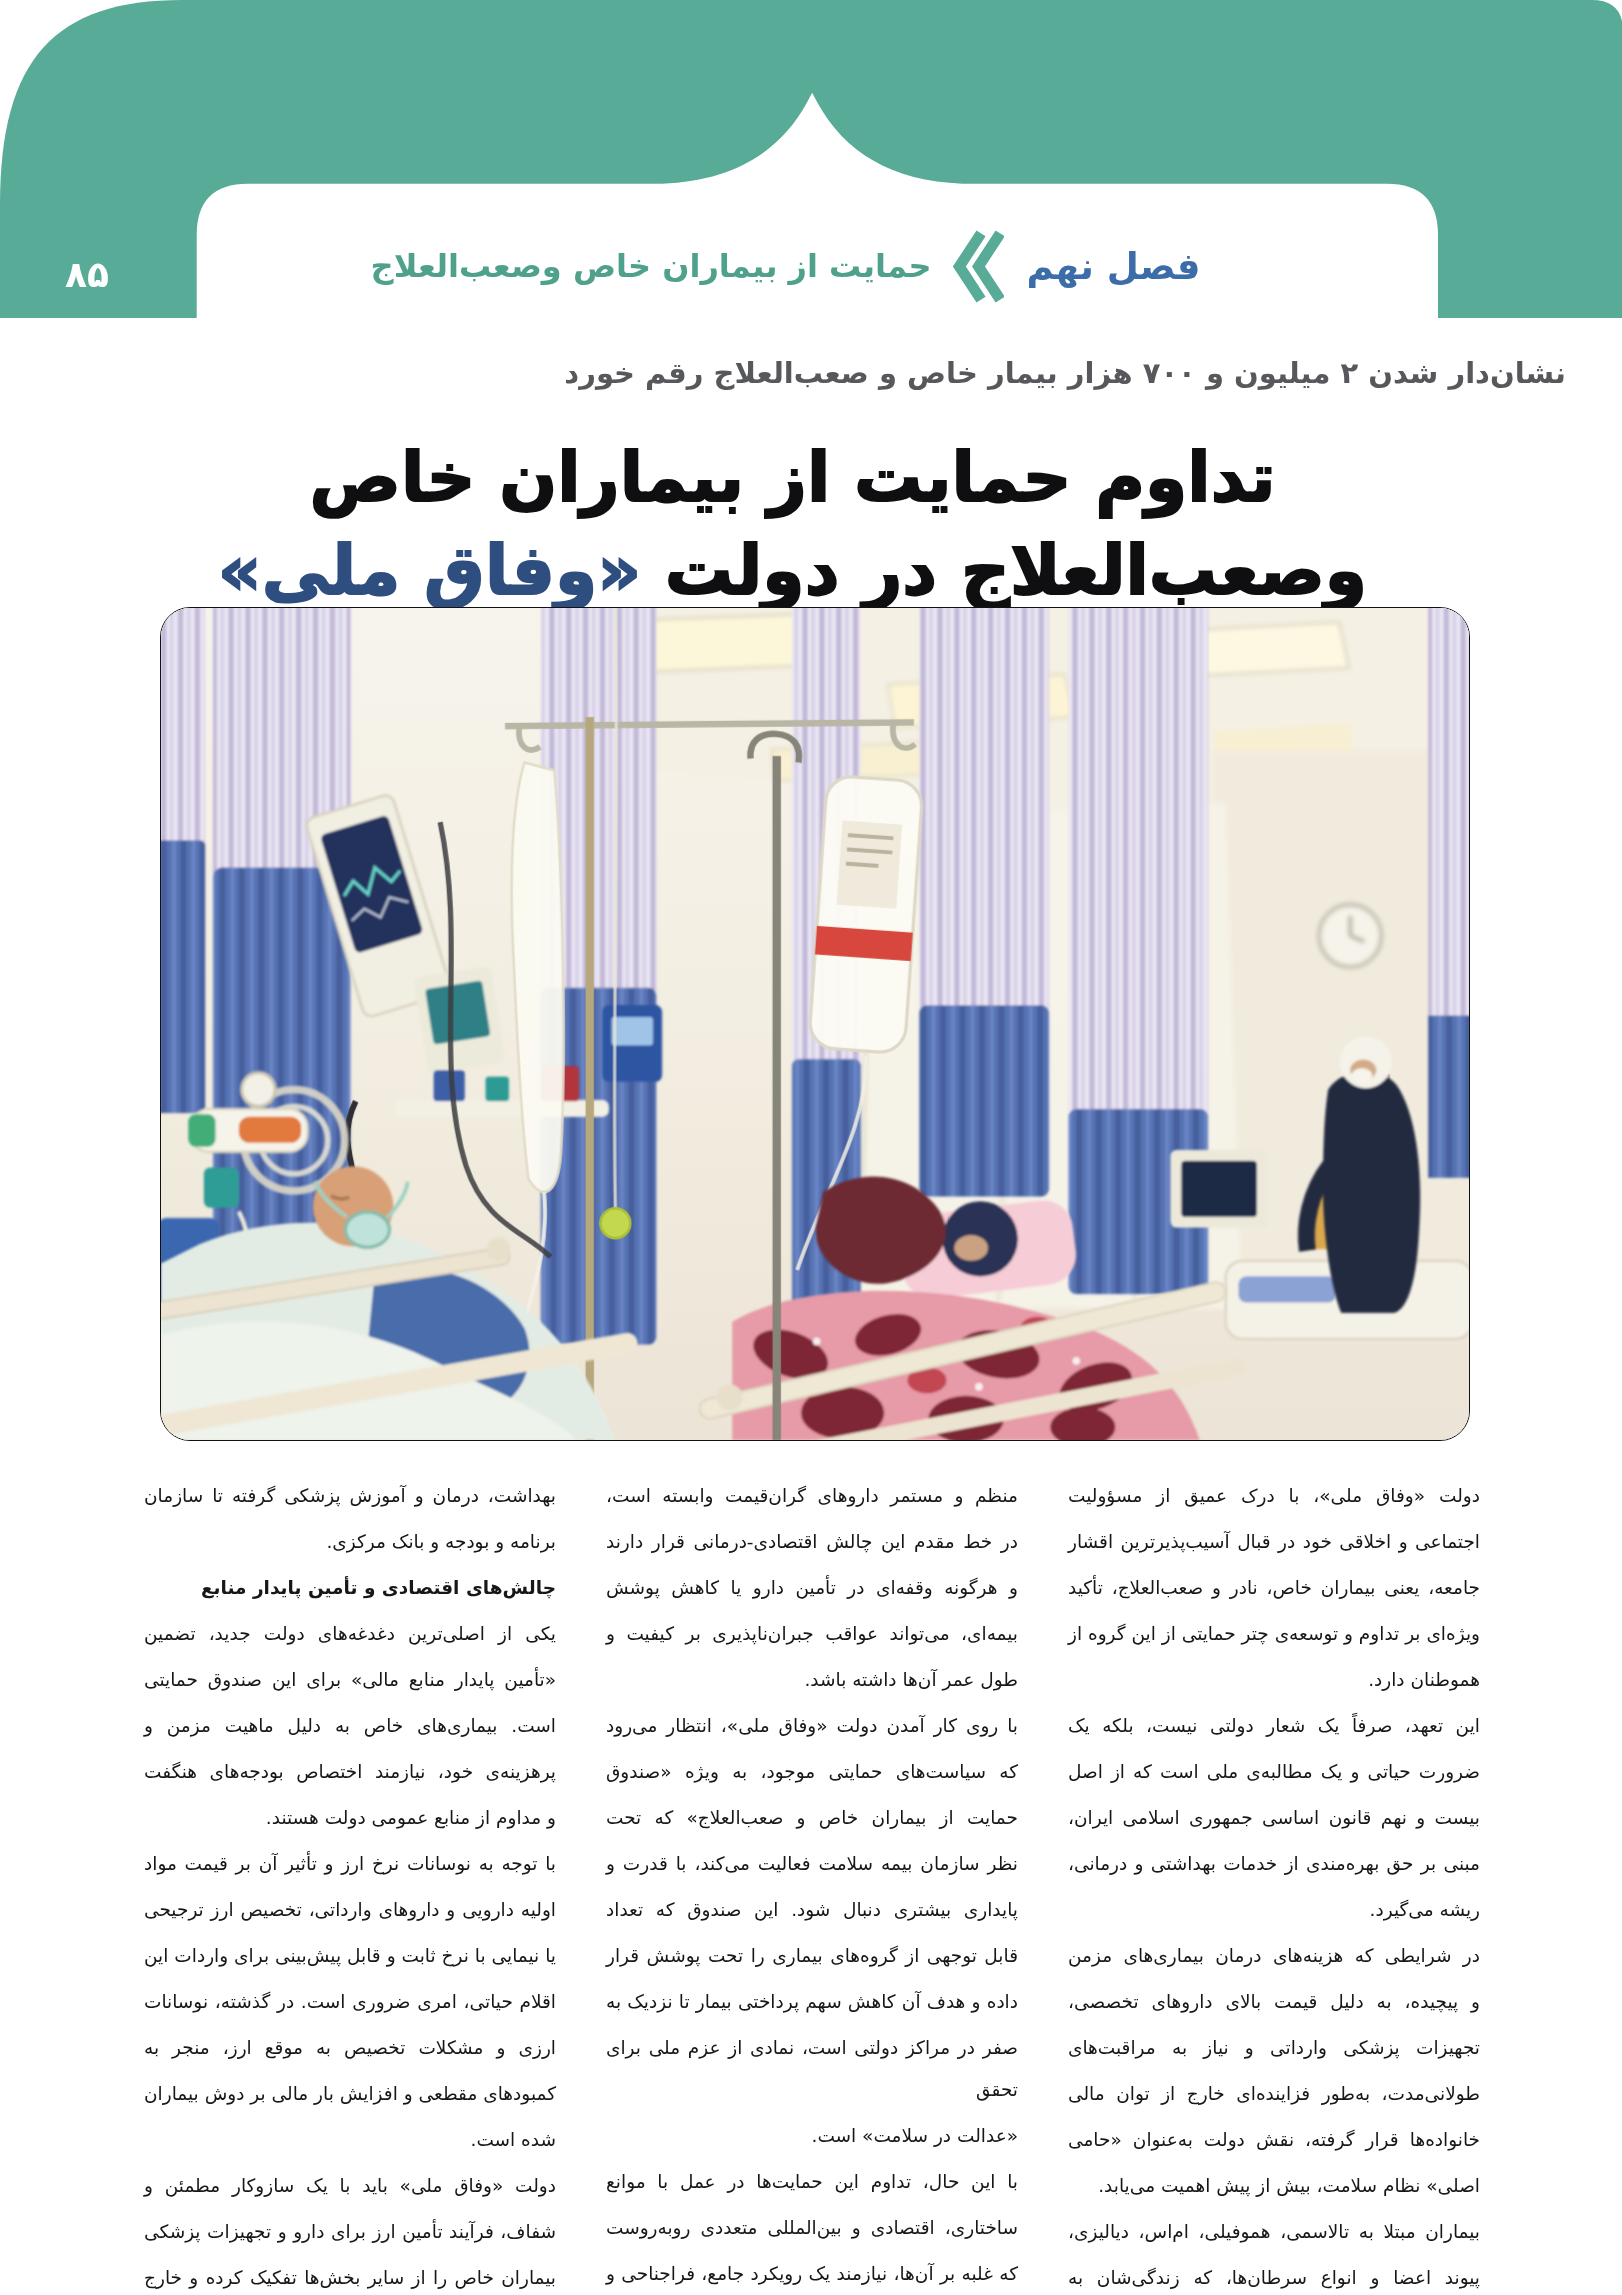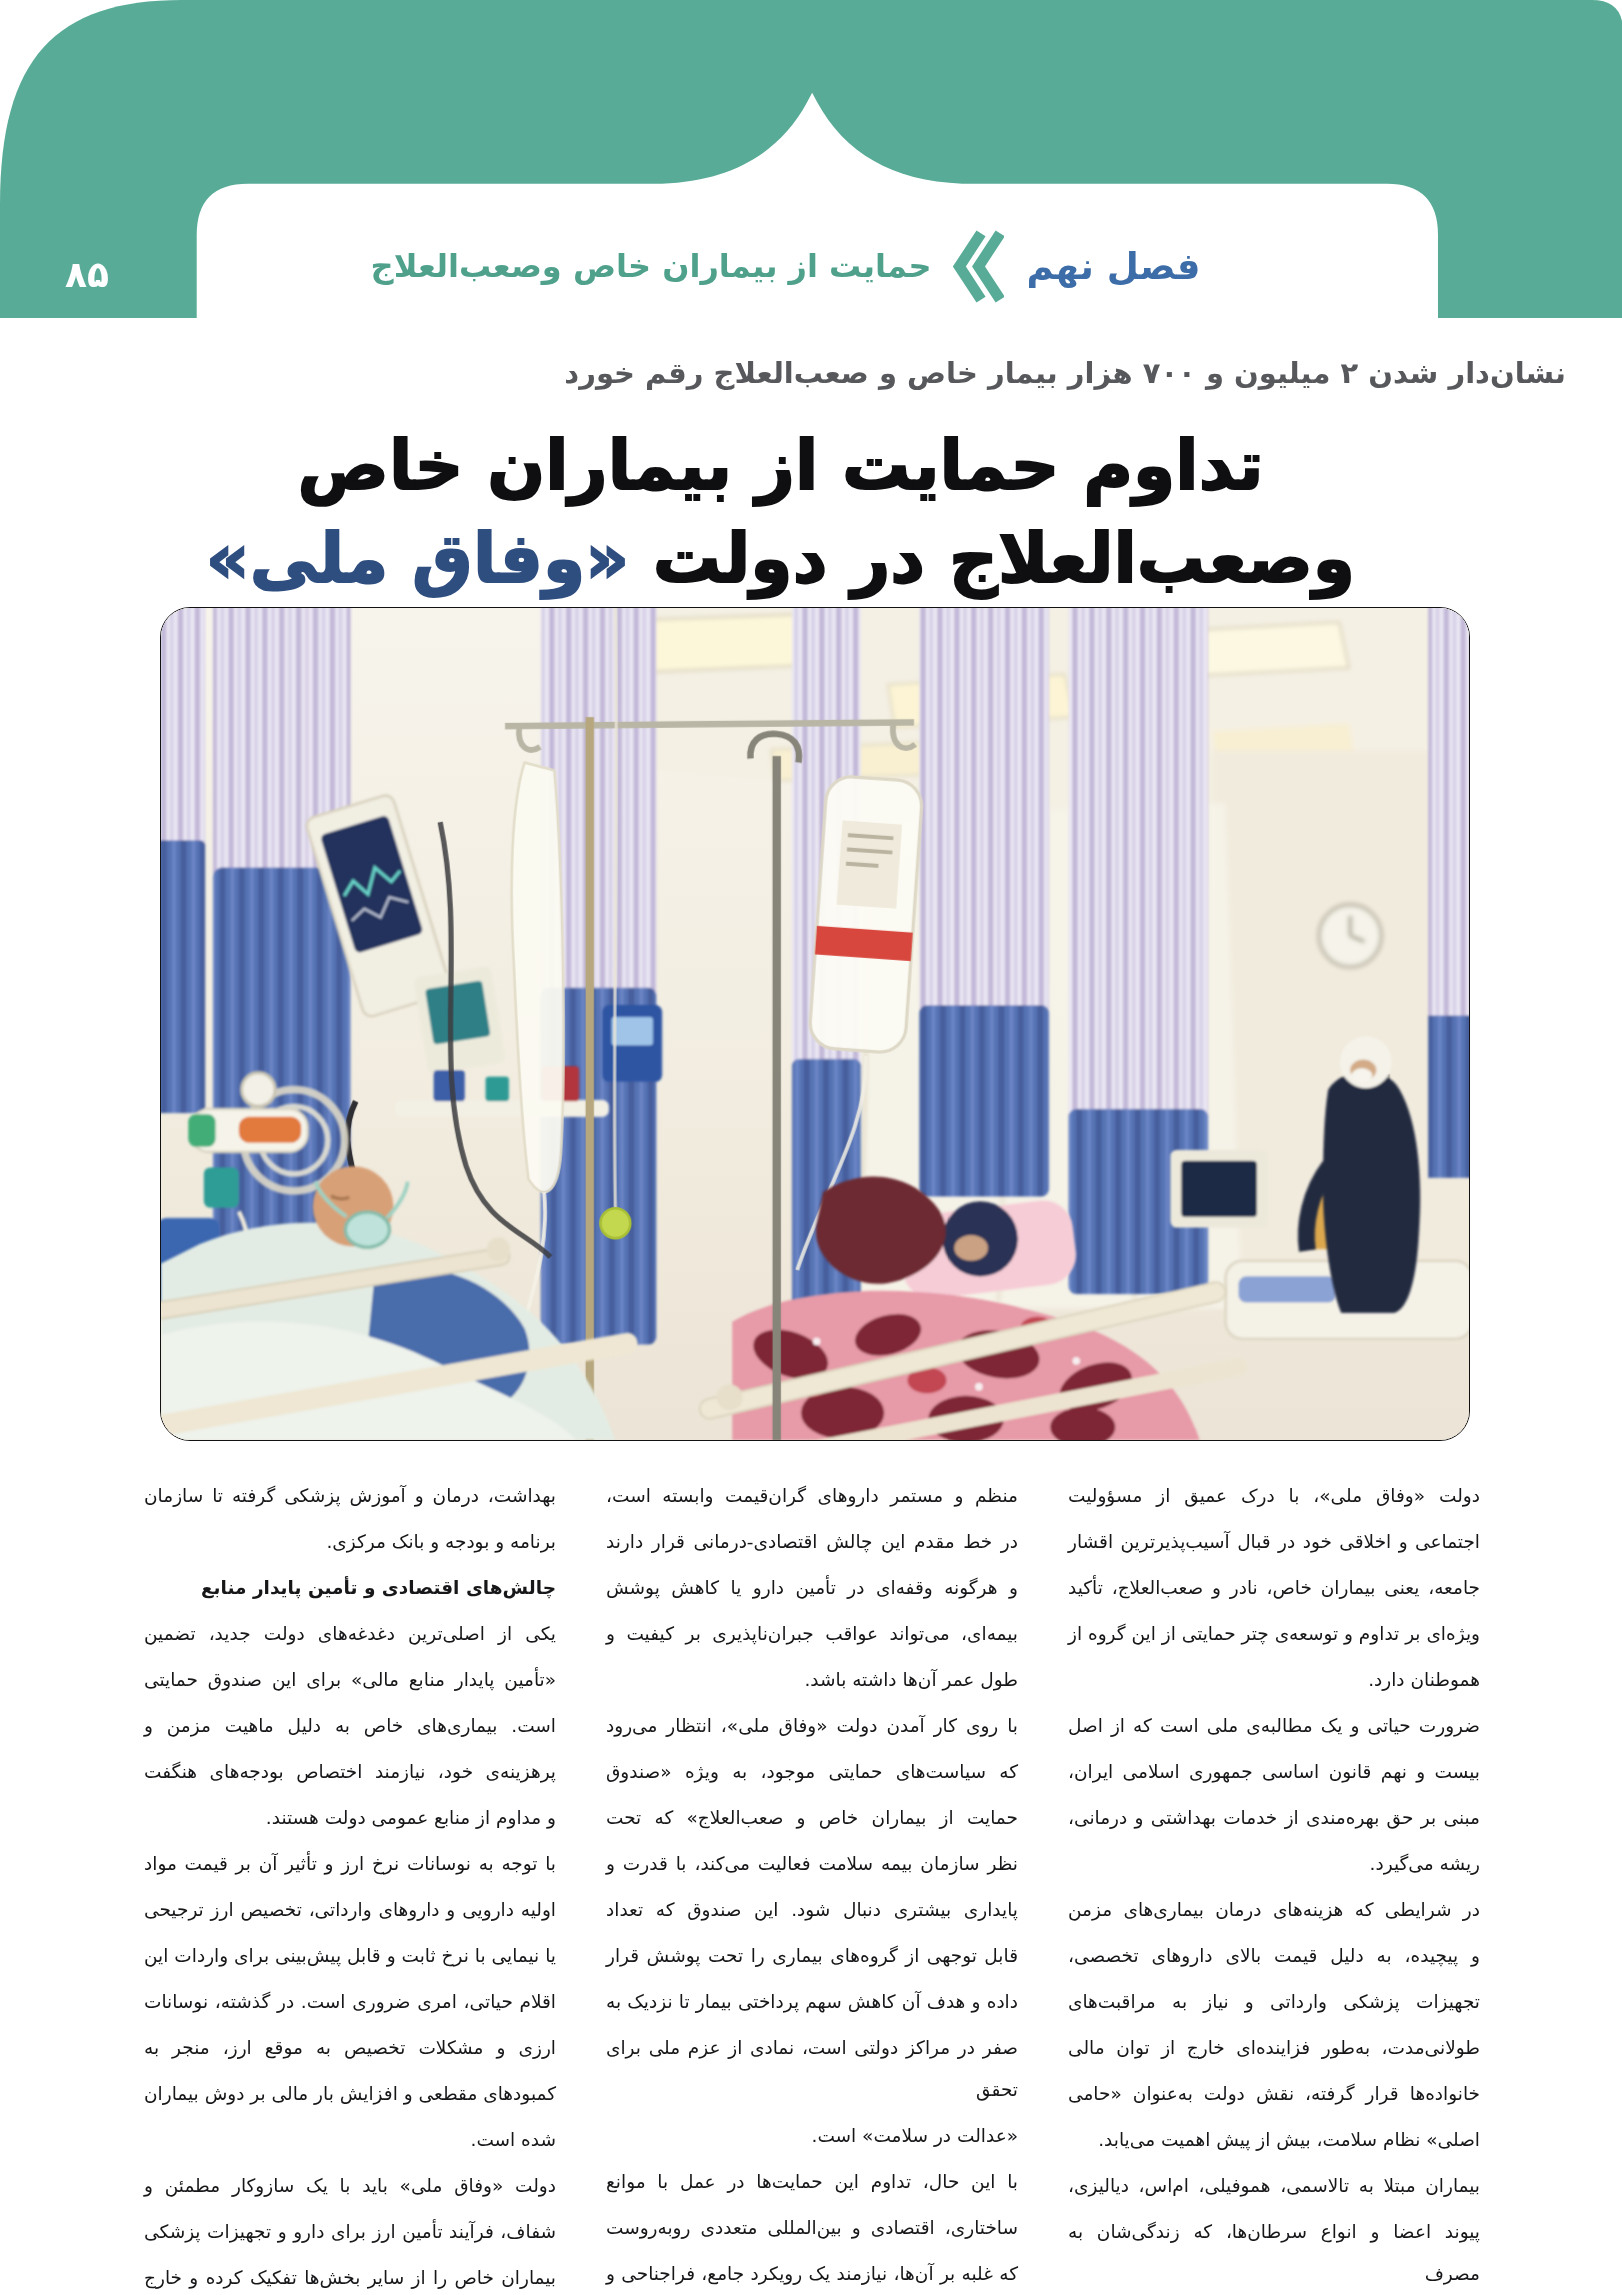--- a/index.html
+++ b/index.html
@@ -13,21 +13,21 @@
   .chapter-row{position:absolute;top:206px;left:0;width:1623px;height:120px;
                display:flex;justify-content:center;align-items:center;gap:22px;
                transform:translateX(-26px);}
   .chapter-title{font-size:32px;font-weight:bold;letter-spacing:0;direction:rtl;}
   .chev-icon{width:51px;height:79px;flex:0 0 auto;}
   .chapter-label{font-size:37px;font-weight:bold;direction:rtl;}
 
   
   .kicker{position:absolute;top:356px;left:0;width:1566px;text-align:right;direction:rtl;
           font-size:29px;font-weight:bold;}
-  .headline{position:absolute;left:0;width:1561px;margin:0;text-align:center;direction:rtl;
+  .headline{position:absolute;left:0;width:1561px;margin:12px;text-align:center;direction:rtl;
             font-size:68px;font-weight:bold;line-height:1.32;}
   .headline.l1{top:421px;-webkit-text-stroke:1.9px #0f0f12;}
   .headline.l2{top:514px;-webkit-text-stroke:1.9px #0f0f12;}
   .headline .hl{-webkit-text-stroke:1.9px #2f4e80;}
 
   
   .photo{position:absolute;left:160px;top:607px;width:1308px;height:832px;margin:0;
          border:1.9px solid #121212;border-radius:30px;overflow:hidden;background:#f3efe4;}
   .photo svg{display:block;width:100%;height:100%;}
 
@@ -248,20 +248,21 @@
     </svg>
   </figure>
 
   <section class="columns" dir="rtl">
     <article class="col">
         <p class="line">دولت «وفاق ملی»، با درک عمیق از مسؤولیت</p>
         <p class="line">اجتماعی و اخلاقی خود در قبال آسیب‌پذیرترین اقشار</p>
         <p class="line">جامعه، یعنی بیماران خاص، نادر و صعب‌العلاج، تأکید</p>
         <p class="line">ویژه‌ای بر تداوم و توسعه‌ی چتر حمایتی از این گروه از</p>
         <p class="line end">هموطنان دارد.</p>
+        <p class="line">این تعهد، صرفاً یک شعار دولتی نیست، بلکه یک</p>
         <p class="line">ضرورت حیاتی و یک مطالبه‌ی ملی است که از اصل</p>
         <p class="line">بیست و نهم قانون اساسی جمهوری اسلامی ایران،</p>
         <p class="line">مبنی بر حق بهره‌مندی از خدمات بهداشتی و درمانی،</p>
         <p class="line end">ریشه می‌گیرد.</p>
         <p class="line">در شرایطی که هزینه‌های درمان بیماری‌های مزمن</p>
         <p class="line">و پیچیده، به دلیل قیمت بالای داروهای تخصصی،</p>
         <p class="line">تجهیزات پزشکی وارداتی و نیاز به مراقبت‌های</p>
         <p class="line">طولانی‌مدت، به‌طور فزاینده‌ای خارج از توان مالی</p>
         <p class="line">خانواده‌ها قرار گرفته، نقش دولت به‌عنوان «حامی</p>
         <p class="line end">اصلی» نظام سلامت، بیش از پیش اهمیت می‌یابد.</p>

